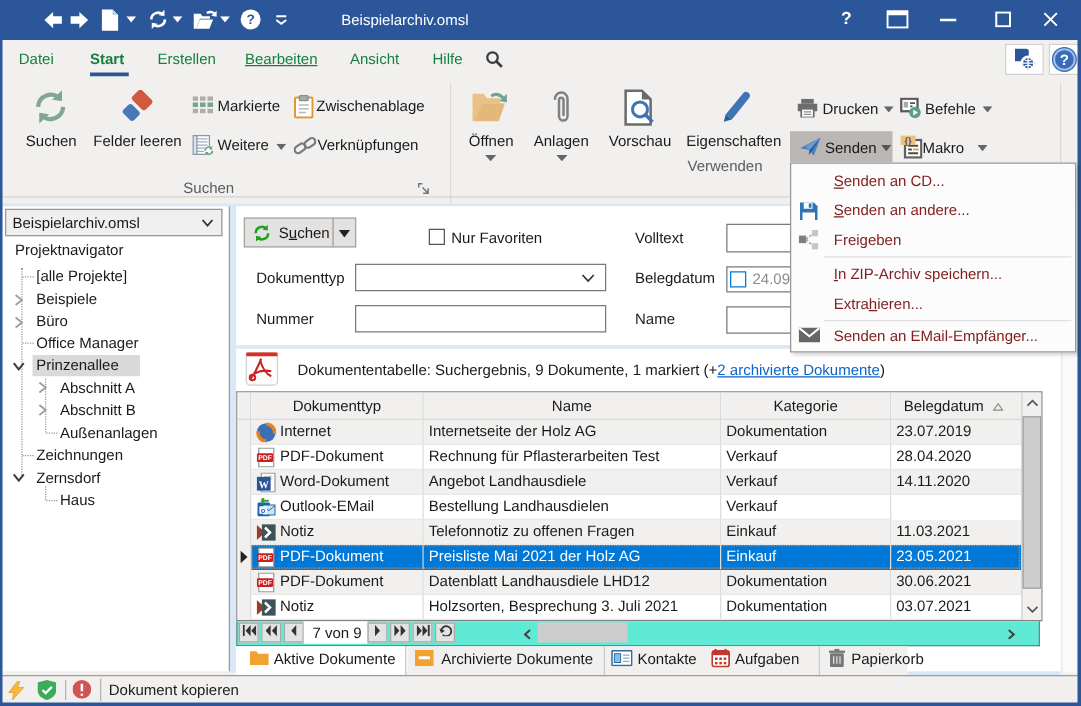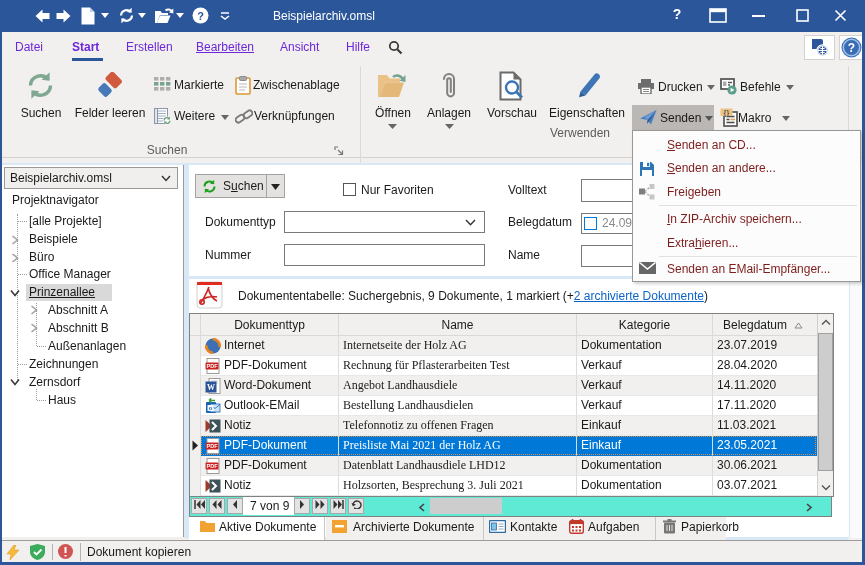--- a/index.html
+++ b/index.html
@@ -5,42 +5,42 @@
 * { margin:0; padding:0; box-sizing:border-box; }
 html,body { width:865px; height:565px; overflow:hidden; }
 body { font-family:"Liberation Sans", sans-serif; font-size:12px; color:#1a1a1a; background:#f1f0ef; position:relative; }
 .abs { position:absolute; }
 
 #titlebar { left:0; top:0; width:865px; height:32px; background:#2b579a; color:#fff; }
 #titlebar svg { position:absolute; }
 #title { left:273px; top:0; width:100px; height:32px; line-height:32px; text-align:center; color:#fff; font-size:12px; white-space:nowrap; }
 
 #menubar { left:2px; top:32px; width:860px; height:30px; background:#f1f0ef; }
-.menuitem { position:absolute; top:0; height:30px; line-height:31px; color:#6d28d9; }
+.menuitem { position:absolute; top:0; height:30px; line-height:31px; color:#15803d; }
 
 #ribbon { left:2px; top:62px; width:860px; height:96px; background:#f1f0ef; border-bottom:1px solid #d5d2cf; }
 .biglabel { position:absolute; text-align:center; }
 .grouplabel { position:absolute; color:#5c5c5c; text-align:center; }
 .vsep { position:absolute; width:1px; background:#dcdad7; }
 
 #leftpanel { left:2px; top:165px; width:182px; height:372px; background:#fff; border-right:1px solid #9a9a9a;}
 #combo { position:absolute; left:2px; top:2px; width:174px; height:22px; background:#f0efee; border:1px solid #999; line-height:20px; padding-left:5px; }
 #splitter { left:184px; top:163px; width:5px; height:375px; background:#d9e8f7; }
 #rightpanel { left:189px; top:165px; width:660px; height:372px; background:#fff; }
 #rightgap { left:848px; top:163px; width:14px; height:375px; background:#fbfafa; border-left:2px solid #d9e8f7; }
 .treerow { position:absolute; white-space:nowrap; }
 .field { position:absolute; background:#fff; border:1px solid #7a7a7a; }
 
 #tbl { position:absolute; left:0px; top:148px; width:645px; height:184px; border:1px solid #828282; background:#fff; }
 .hcell { position:absolute; top:0; height:22px; line-height:22px; text-align:center; background:#f1f0ef; border-right:1px solid #d9d9d9; border-bottom:1px solid #d9d9d9; }
 .row { position:absolute; left:0; width:733px; height:20px; line-height:19px; }
 .cell { position:absolute; top:0; height:20px; line-height:19px; white-space:nowrap; overflow:hidden; border-right:1px solid #dcdcdc; border-bottom:1px solid #e8e8e8; padding-left:4px; }
 .icn { position:absolute; top:2px; z-index:2; }
 .c1 { left:11px; width:138px; padding-left:23px; }
-.c2 { left:149px; width:238px;font-family:Liberation Serif, serif; }
+.c2 { left:149px; width:238px; }
 .c3 { left:387px; width:136px; padding-left:4px; }
 .c4 { left:523px; width:104px; border-right:none !important; }
 .alt .cell { background:#f1f0ef; }
 .sel .cell { background:#0078d7; color:#fff; border-bottom-color:#0078d7; }
 
 #vscroll { position:absolute; right:0; top:0; width:16px; height:182px; background:#f1f0ef; border-left:1px solid #d0d0d0; }
 
 #navrow { position:absolute; left:0px; top:332px; width:643px; height:20px; background:#5eead4; border:1px solid #808080; border-top:none; }
 .navbtn { position:absolute; top:1px; width:16px; height:16px; background:#e3e3e3; border:1px solid #a8a8a8; text-align:center; font-size:8px; line-height:15px; color:#222; }
 
@@ -304,21 +304,21 @@
     <svg style="position:absolute;right:6px;top:7px" width="10" height="7" viewBox="0 0 10 7">
         <path d="M1 1 L5 5.5 L9 1" stroke="#333" stroke-width="1.4" fill="none"></path>
       </svg>
   </div>
   <div class="treerow" style="left:10px;top:28px;">Projektnavigator</div>
   <div class="treerow" style="left:27px;top:49px;">[alle Projekte]</div>
   <div class="treerow" style="left:27px;top:67px;">Beispiele</div>
   <div class="treerow" style="left:27px;top:85px;">Büro</div>
   <div class="treerow" style="left:27px;top:102px;">Office Manager</div>
   <div class="abs" style="left:24px;top:119px;width:86px;height:17px;background:#d9d9d9;"></div>
-  <div class="treerow" style="left:27px;top:120px;text-decoration:underline;">Prinzenallee</div>
+  <div class="treerow" style="left:27px;top:120px;">Prinzenallee</div>
   <div class="treerow" style="left:46px;top:138px;">Abschnitt A</div>
   <div class="treerow" style="left:46px;top:156px;">Abschnitt B</div>
   <div class="treerow" style="left:46px;top:174px;">Außenanlagen</div>
   <div class="treerow" style="left:27px;top:192px;">Zeichnungen</div>
   <div class="treerow" style="left:27px;top:210px;">Zernsdorf</div>
   <div class="treerow" style="left:46px;top:228px;">Haus</div>
 
   <div class="abs" style="left:15px;top:49px;width:1px;height:168px;border-left:1px dotted #9a9a9a;"></div>
   <div class="abs" style="left:16px;top:56px;width:9px;height:1px;border-top:1px dotted #9a9a9a;"></div>
   <div class="abs" style="left:16px;top:109px;width:9px;height:1px;border-top:1px dotted #9a9a9a;"></div>
@@ -450,21 +450,20 @@
             <rect x="1" y="4" width="10" height="11" rx="1" fill="#1866b0"></rect>
             <rect x="5" y="6" width="10" height="8" fill="#cfe3f5" stroke="#1866b0" stroke-width="0.8"></rect>
             <path d="M5 6.5 L10 10.5 L15 6.5" stroke="#1866b0" stroke-width="0.8" fill="none"></path>
             <rect x="2.5" y="7" width="6" height="6" rx="0.5" fill="#fff" opacity="0.95"></rect>
             <text x="5.5" y="12" font-size="6" font-weight="bold" fill="#1866b0" text-anchor="middle" font-family="Liberation Sans">o</text>
             <path d="M10 2.5 h-6 M4 2.5 l2.2 -2 M4 2.5 l2.2 2" stroke="#3d9b35" stroke-width="1.6" fill="none"></path>
           </svg>
         <div class="cell c1">Outlook-EMail</div>
           <div class="cell c2">Bestellung Landhausdielen</div>
           <div class="cell c3">Verkauf</div>
-          <div class="cell c4">17.11.2020</div>
       </div>
       <div class="row alt" style="top:80px;">
         <svg class="icn" style="left:15px" width="16" height="16" viewBox="0 0 16 16">
             <path d="M0.5 2 L7 8 L0.5 14 Z" fill="#9e3a28"></path>
             <rect x="4.5" y="1.5" width="11" height="13" fill="#3e5259"></rect>
             <path d="M7 4 L11 8 L7 12" stroke="#fff" stroke-width="2" fill="none"></path>
           </svg>
         <div class="cell c1">Notiz</div>
           <div class="cell c2">Telefonnotiz zu offenen Fragen</div>
           <div class="cell c3">Einkauf</div>

